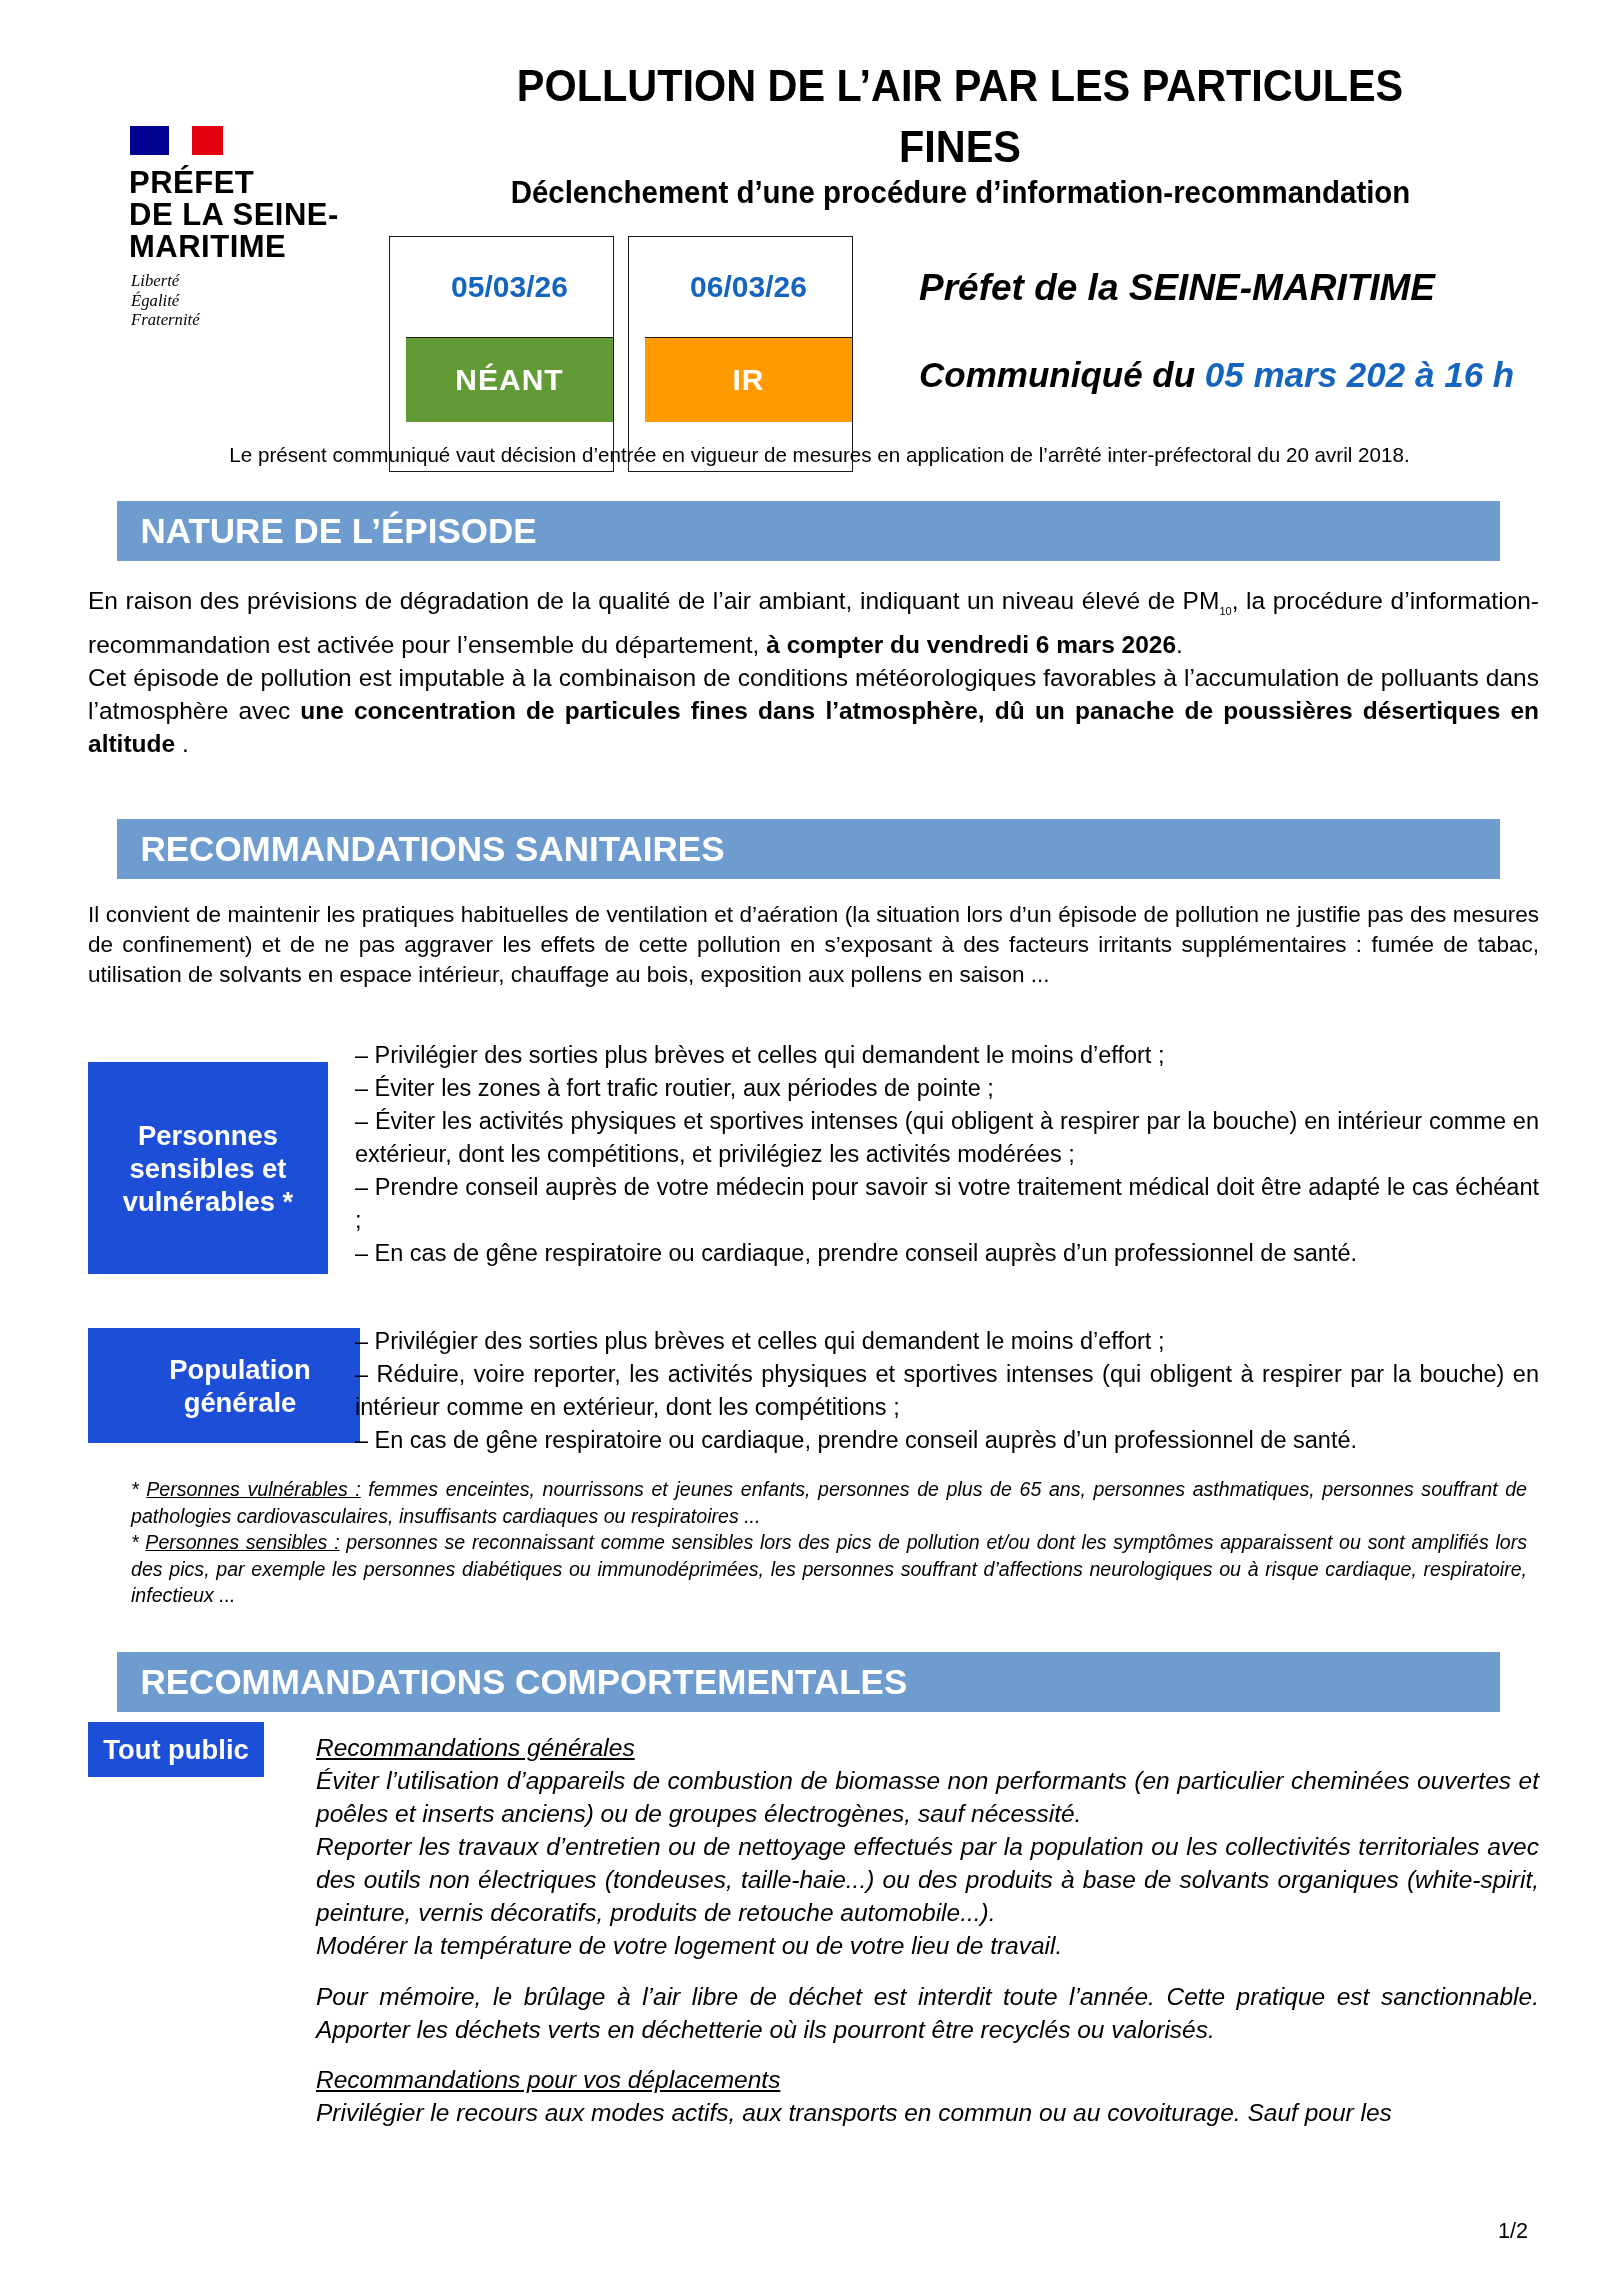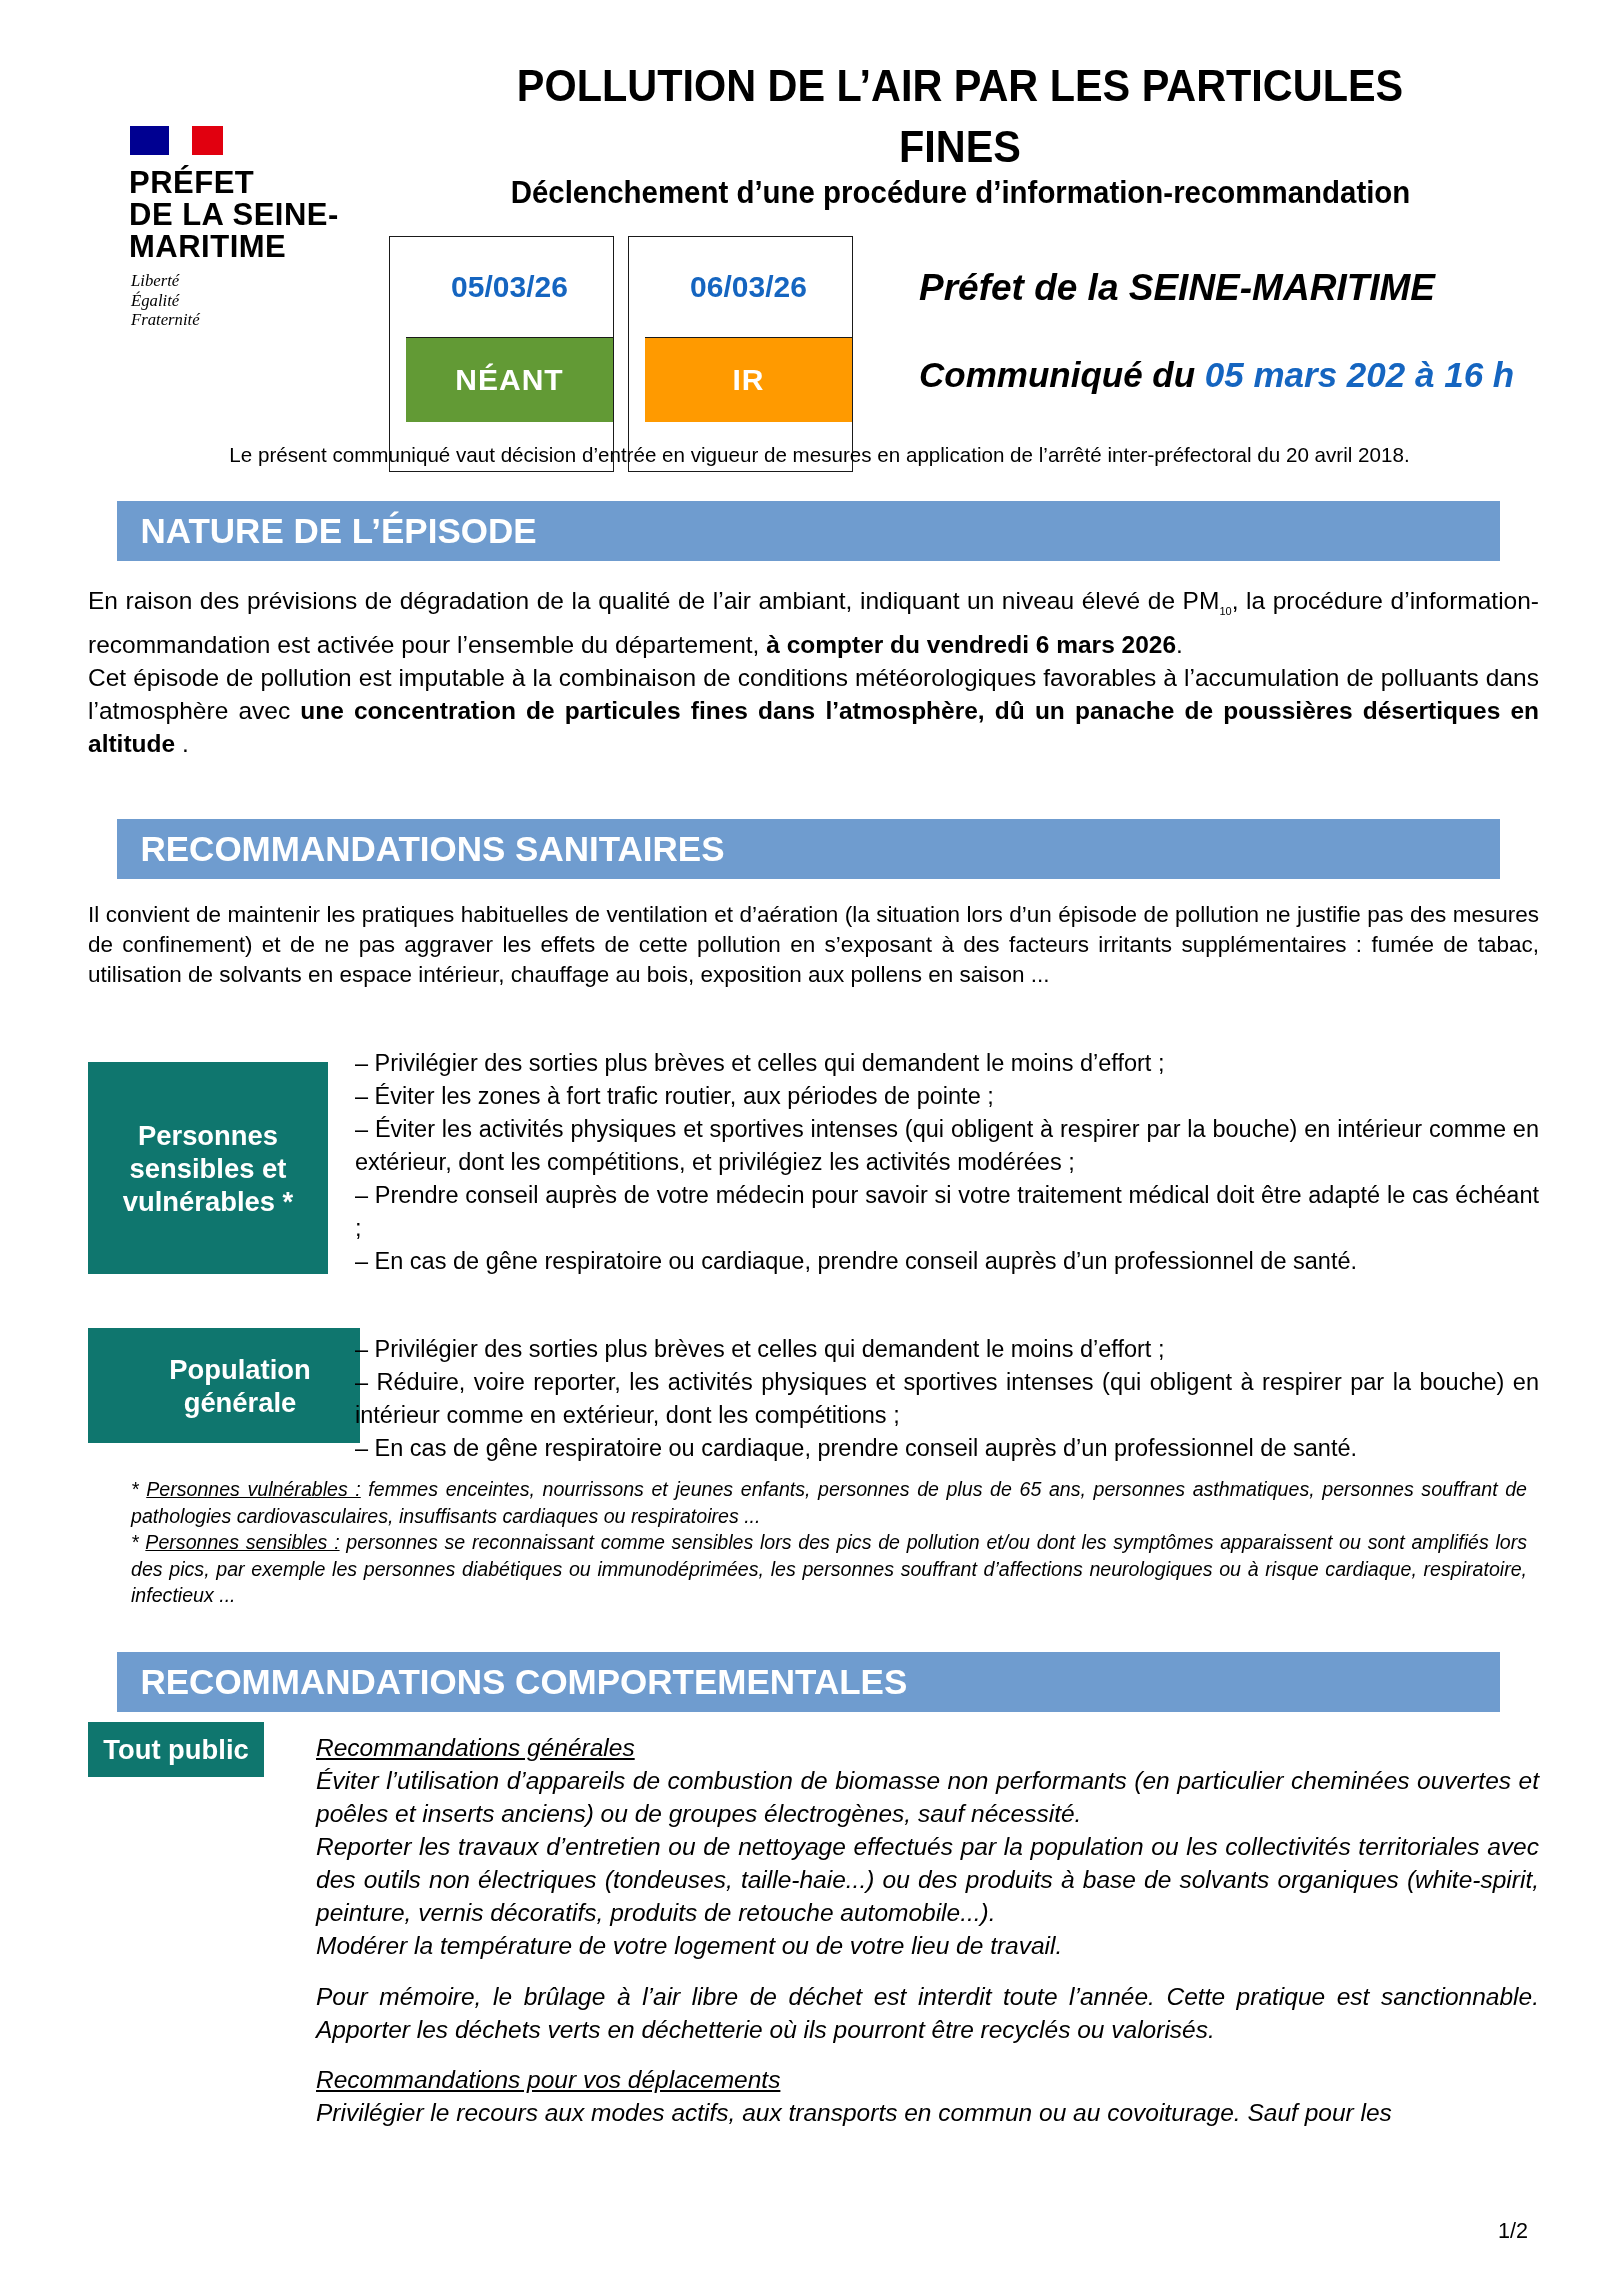--- a/index.html
+++ b/index.html
@@ -33,23 +33,23 @@
   .decision { left:94px; top:443px; width:1451px; text-align:center; font-size:20.6px; }
 
   
   .sect { left:117px; width:1383px; height:60px; background:#6f9ccf; color:#fff; font-weight:bold; font-size:35px; line-height:60px; padding-left:23.5px; box-sizing:border-box; }
 
   .para { left:88px; width:1451px; font-size:24.5px; line-height:33px; text-align:justify; }
   .para b { font-weight:bold; }
   .para sub { font-size:11px; }
   .para2 { left:88px; width:1451px; font-size:22.5px; line-height:30px; text-align:justify; }
 
-  .gbox { background:#0f766e; color:#fff; font-weight:bold; font-size:27.4px; line-height:33px; text-align:center; display:flex; align-items:center; justify-content:center; }
+  .gbox { background:#1d4ed8; color:#fff; font-weight:bold; font-size:27.4px; line-height:33px; text-align:center; display:flex; align-items:center; justify-content:center; }
 
-  .list { left:355px; width:1184px; font-size:23.5px; line-height:33px; text-align:justify;margin-top:8px; }
+  .list { left:355px; width:1184px; font-size:23.5px; line-height:33px; text-align:justify; }
   .list div { margin:0; }
 
   .notes { left:100px; width:1427px; font-size:19.6px; line-height:26.5px; font-style:italic; text-align:justify; }
   .notes u { text-decoration:underline; }
   .indent { padding-left:31px; }
 
   .comp { left:316px; width:1223px; font-size:24.5px; line-height:33px; font-style:italic; text-align:justify; }
   .comp .u { text-decoration:underline; }
   .pagenum { left:1498px; top:2218px; font-size:21.6px; }
 </style>

